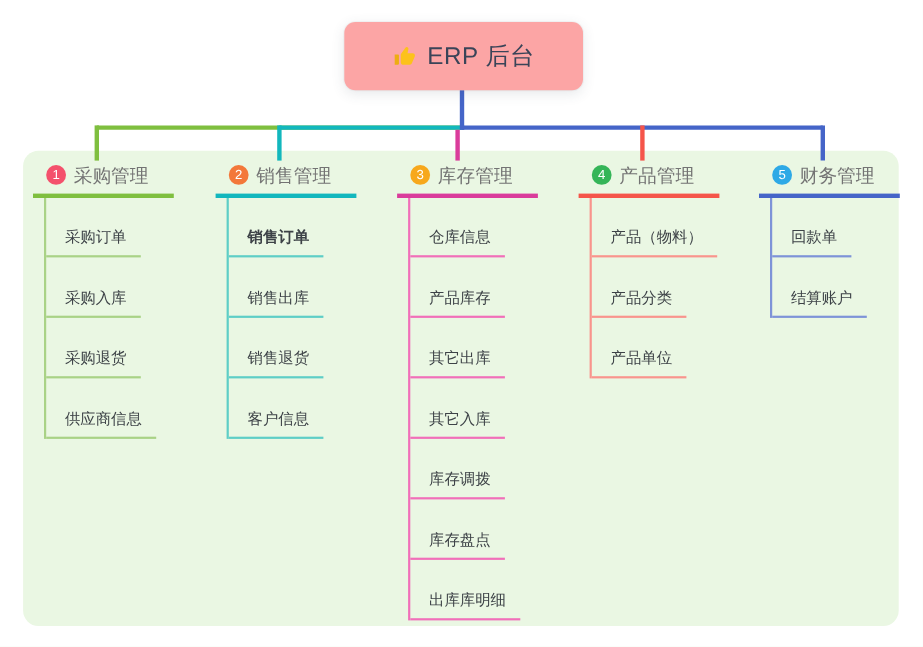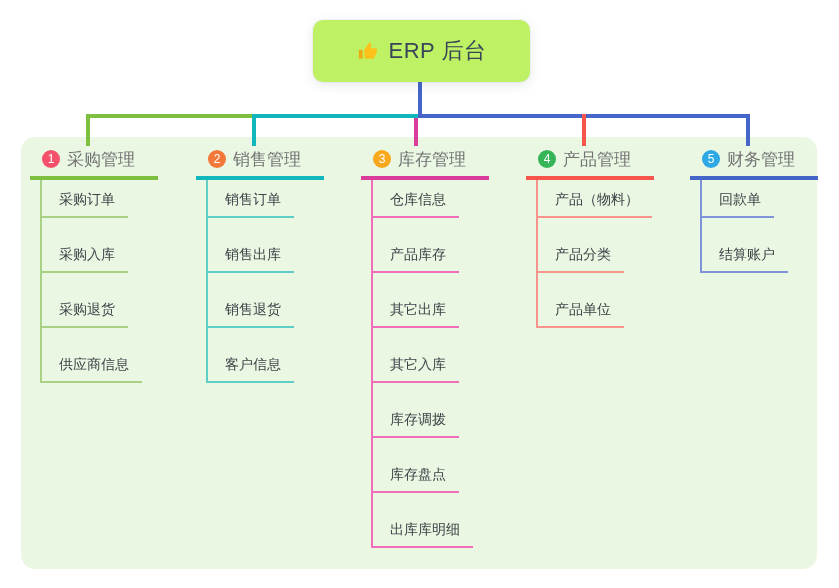--- a/index.html
+++ b/index.html
@@ -8,21 +8,21 @@
     background:#ffffff;
     font-family:"Liberation Sans","DejaVu Sans",sans-serif;
   }
   .panel{
     position:absolute;left:21px;top:137px;width:796px;height:432px;
     border-radius:14px;background:#EAF7E3;z-index:0;
   }
   svg.connectors{position:absolute;left:0;top:0;z-index:1;pointer-events:none;}
   .root-node{
     position:absolute;left:313px;top:20px;width:217px;height:62px;z-index:2;
-    background:#bef264;border-radius:10px;
+    background:#fca5a5;border-radius:10px;
     box-shadow:0 3px 12px rgba(60,70,90,.12),0 0 0 1px rgba(0,0,0,.03);
     display:flex;align-items:center;justify-content:center;gap:10px;
   }
   .root-node .root-label{
     font-size:22px;font-weight:500;color:#3A4458;letter-spacing:.5px;
   }
   .branch{position:absolute;top:146px;z-index:2;}
   .branch-title{
     display:flex;align-items:center;width:116px;height:26px;
     padding:0 0 4px 12px;box-sizing:content-box;
@@ -37,21 +37,21 @@
     list-style:none;margin:0 0 0 10px;padding:0;
     border-left:2px solid #ccc;
   }
   ul.children li{
     height:55px;width:max-content;box-sizing:border-box;
     display:flex;align-items:flex-end;
     padding:0 13px 7px 17px;
     border-bottom:2px solid #ccc;
     font-size:14px;color:#3D4247;white-space:nowrap;cursor:pointer;
   }
-  ul.children li:first-child{height:38px;}
+  ul.children li:first-child{height:54px;}
 </style>
 </head>
 <body>
 
 <div class="panel" style="background: rgb(234, 247, 227);"></div>
 
 <svg class="connectors" width="839" height="588">
   <line x1="88" y1="116" x2="422" y2="116" stroke-width="4" stroke="#7FBF3F"></line>
   <line x1="254" y1="116" x2="420" y2="116" stroke-width="4" stroke="#12B7BD"></line>
   <line x1="420" y1="116" x2="748" y2="116" stroke-width="4" stroke="#4565C8"></line>
@@ -83,21 +83,21 @@
     <li style="border-bottom-color: rgb(169, 210, 134);">供应商信息</li>
   </ul>
 </div>
 
 <div class="branch" style="left:196px">
   <div class="branch-title" style="border-bottom-color: rgb(18, 183, 189);">
     <span class="badge" style="background: rgb(243, 120, 58);">2</span>
     <span class="branch-label">销售管理</span>
   </div>
   <ul class="children" style="border-left-color: rgb(94, 206, 198);">
-    <li style="border-bottom-color: rgb(94, 206, 198);">销售订单</li>
+    <li style="border-bottom-color: rgb(94, 206, 198); font-weight: bold;">销售订单</li>
     <li style="border-bottom-color: rgb(94, 206, 198);">销售出库</li>
     <li style="border-bottom-color: rgb(94, 206, 198);">销售退货</li>
     <li style="border-bottom-color: rgb(94, 206, 198);">客户信息</li>
   </ul>
 </div>
 
 <div class="branch" style="left:361px">
   <div class="branch-title" style="border-bottom-color: rgb(218, 60, 155);">
     <span class="badge" style="background: rgb(247, 168, 28);">3</span>
     <span class="branch-label">库存管理</span>

